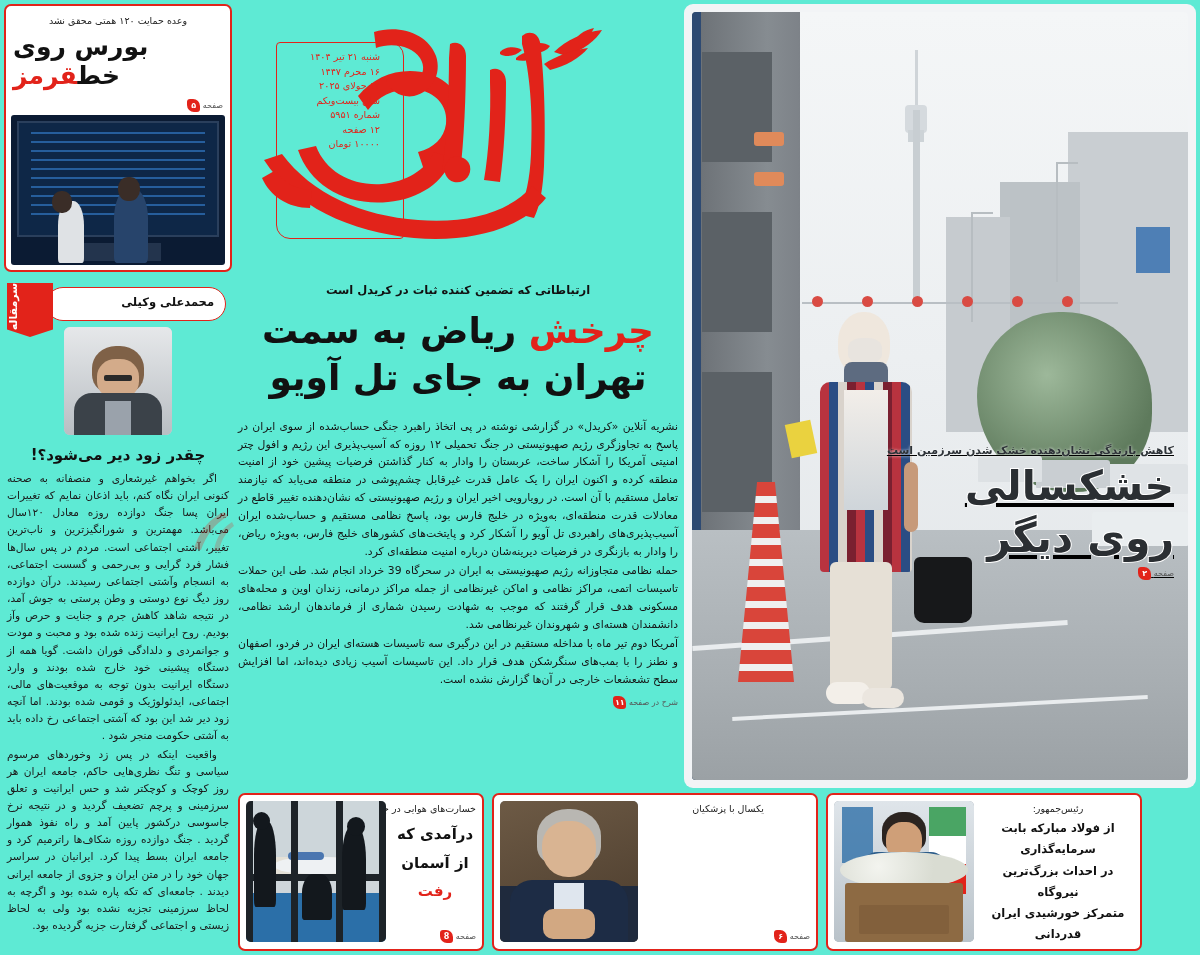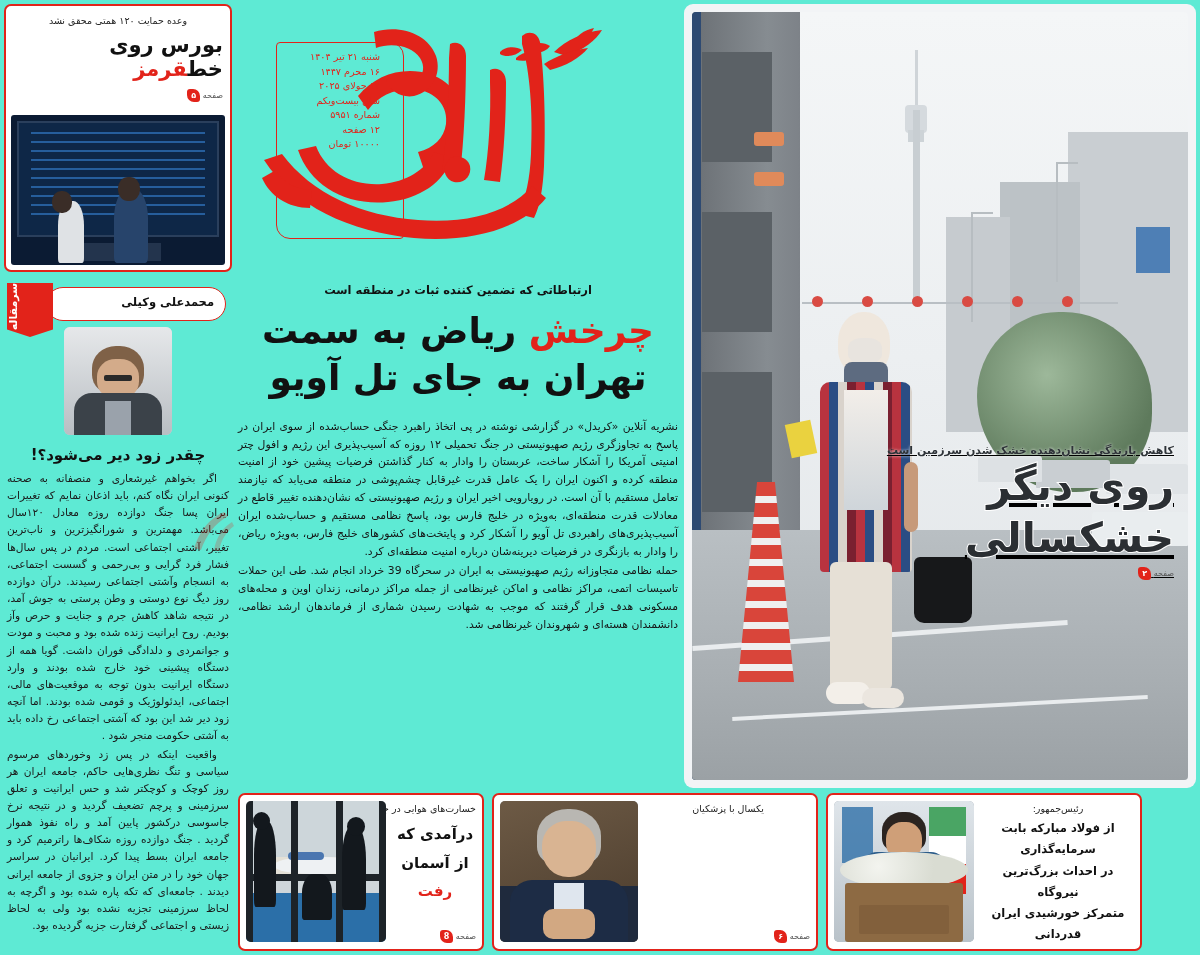--- a/index.html
+++ b/index.html
@@ -46,21 +46,21 @@
     height: 268px;
     background: #fff;
     overflow: hidden;
     padding: 6px 7px 0 7px;
   }
   .bourse-kicker {
     font-size: 9.5px; color: #222; text-align: center;
     margin-top: 3px; letter-spacing: -.2px;
   }
   .bourse-title {
-    font-size: 21px; font-weight: bold; text-align: right;
+    font-size: 25px; font-weight: bold; text-align: left;
     margin-top: 7px; line-height: 1.15; letter-spacing: -.5px;
   }
   .bourse-badge { margin-top: 8px; display:block; text-align: right;}
   .bourse-photo {
     position: absolute; left: 5px; right: 5px; bottom: 5px;
     height: 150px;
     border-radius: 3px;
     overflow: hidden;
     background: #0b1b33;
   }
@@ -412,29 +412,34 @@
       <div>۱۶ محرم ۱۴۴۷</div>
       <div>۱۲ جولای ۲۰۲۵</div>
       <div>سال بیست‌ویکم</div>
       <div>شماره ۵۹۵۱</div>
       <div>۱۲ صفحه</div>
       <div>۱۰۰۰۰ تومان</div>
     </div>
   </div>
 
   <div class="mainstory">
-    <div class="ms-kicker">ارتباطاتی که تضمین کننده ثبات در منطقه است</div>
+    <div class="ms-kicker">ارتباطاتی که تضمین کننده ثبات در کریدل است</div>
     <div class="ms-title">
       <span class="hl">چرخش</span><span> ریاض به سمت</span><br>
       <span>تهران به جای تل آویو</span>
     </div>
     <div class="ms-body">
       <p>نشریه آنلاین «کریدل» در گزارشی نوشته در پی اتخاذ راهبرد جنگی حساب‌شده از سوی ایران در پاسخ به تجاوزگری رژیم صهیونیستی در جنگ تحمیلی ۱۲ روزه که آسیب‌پذیری این رژیم و افول چتر امنیتی آمریکا را آشکار ساخت، عربستان را وادار به کنار گذاشتن فرضیات پیشین خود از امنیت منطقه کرده و اکنون ایران را یک عامل قدرت غیرقابل چشم‌پوشی در منطقه می‌یابد که نیازمند تعامل مستقیم با آن است. در رویارویی اخیر ایران و رژیم صهیونیستی که نشان‌دهنده تغییر قاطع در معادلات قدرت منطقه‌ای، به‌ویژه در خلیج فارس بود، پاسخ نظامی مستقیم و حساب‌شده ایران آسیب‌پذیری‌های راهبردی تل آویو را آشکار کرد و پایتخت‌های کشورهای خلیج فارس، به‌ویژه ریاض، را وادار به بازنگری در فرضیات دیرینه‌شان درباره امنیت منطقه‌ای کرد.</p>
       <p>حمله نظامی متجاوزانه رژیم صهیونیستی به ایران در سحرگاه 39 خرداد انجام شد. طی این حملات تاسیسات اتمی، مراکز نظامی و اماکن غیرنظامی از جمله مراکز درمانی، زندان اوین و محله‌های مسکونی هدف قرار گرفتند که موجب به شهادت رسیدن شماری از فرماندهان ارشد نظامی، دانشمندان هسته‌ای و شهروندان غیرنظامی شد.</p>
-    </div>
+      <p>آمریکا دوم تیر ماه با مداخله مستقیم در این درگیری سه تاسیسات هسته‌ای ایران در فردو، اصفهان و نطنز را با بمب‌های سنگرشکن هدف قرار داد. این تاسیسات آسیب زیادی دیده‌اند، اما افزایش سطح تشعشعات خارجی در آن‌ها گزارش نشده است.</p>
+    </div>
+    <span class="page-badge ms-badge">
+      <span>شرح در صفحه</span>
+      <span class="dot">۱۱</span>
+    </span>
   </div>
 
   <div class="hero">
     <div class="hero-img">
       <div class="sky"></div>
 
       <div class="tower">
         <div class="mast"></div>
           <div class="pod"></div>
           <div class="pod2"></div>
@@ -490,22 +495,22 @@
         <div style="position:absolute;left:22px;top:370px;width:44px;height:22px;background:#f3efe9;border-radius:11px;"></div>
         <div style="position:absolute;left:58px;top:376px;width:42px;height:20px;background:#ebe6df;border-radius:10px;"></div>
         <div style="position:absolute;left:100px;top:150px;width:14px;height:70px;background:#c79a7a;border-radius:7px;"></div>
       </div>
 
       <div style="position:absolute;left:222px;top:545px;width:58px;height:66px;background:#17181a;border-radius:6px 6px 10px 10px;"></div>
       <div style="position:absolute;left:46px;top:470px;width:56px;height:200px;background:repeating-linear-gradient(180deg,#d9453a 0 14px,#efefef 14px 21px);clip-path:polygon(34% 0,66% 0,100% 100%,0 100%);"></div>
 
       <div class="hero-text">
         <div class="hero-kicker">کاهش بارندگی نشان‌دهنده خشک شدن سرزمین است</div>
+        <div class="hero-title2">خشکسالی</div>
         <div class="hero-title2">روی دیگر</div>
-        <div class="hero-title2">خشکسالی</div>
         <span class="page-badge hero-badge">
           <span>صفحه</span>
           <span class="dot">۲</span>
         </span>
       </div>
     </div>
   </div>
 
   <div class="bottombar">
 

